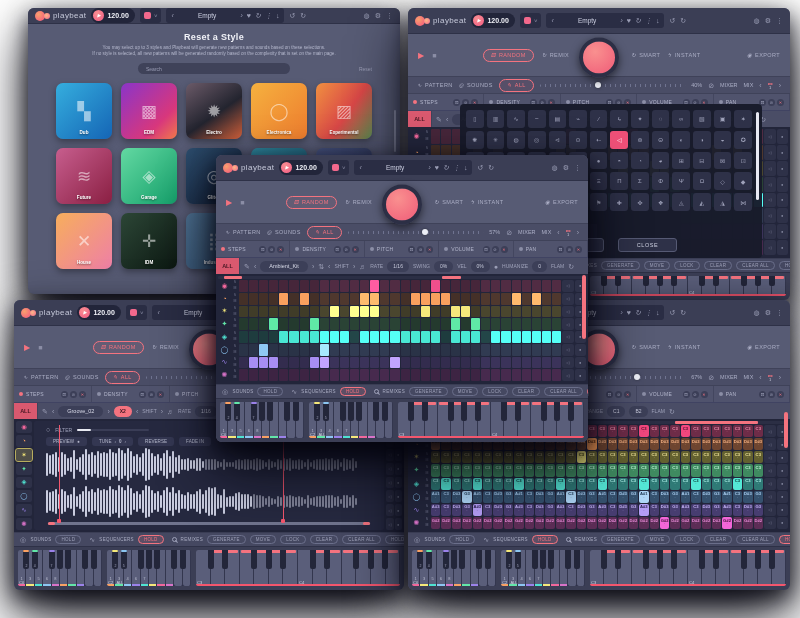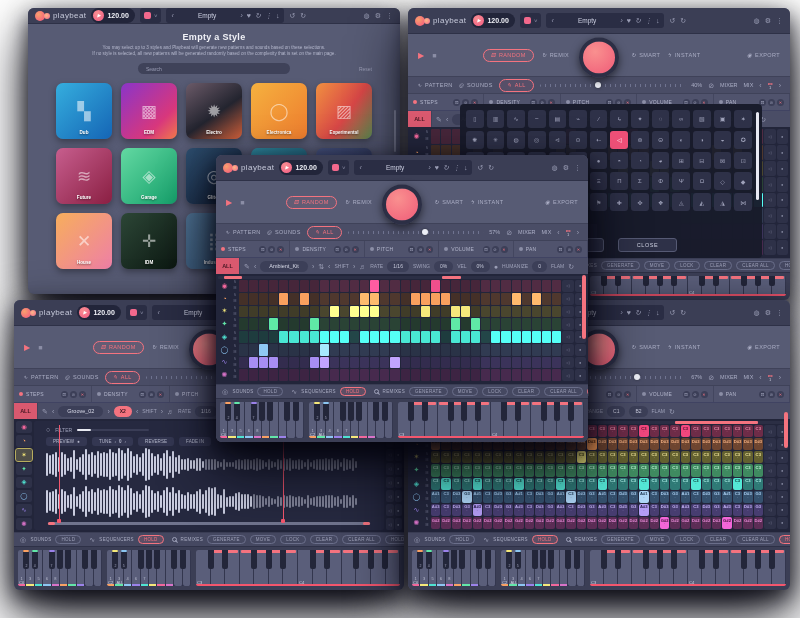--- a/index.html
+++ b/index.html
@@ -171,21 +171,21 @@
           </span>
           <span class="hico">↺</span>
           <span class="hico">↻</span>
           <span class="spacer"></span>
           <span class="hico">◍</span>
           <span class="hico">⚙</span>
           <span class="hico">⋮</span>
         </div>
       </div>
     <div class="sp-body">
-      <div class="sp-title">Empty a Style</div>
+      <div class="sp-title">Reset a Style</div>
       <div class="sp-desc">You may select up to 3 styles and Playbeat will generate new patterns and sounds based on these selections.</div>
       <div class="sp-desc" style="margin-top:0">If no style is selected, all new patterns will be generated randomly based on the complexity that is set on the main page.</div>
       <div class="sp-srow">
         <div class="sp-search">
             <span>Search</span>
           </div>
         <div class="sp-reset">Reset</div>
       </div>
       <div class="sp-tiles" id="tiles">
           <div class="tile" style="background: linear-gradient(135deg, rgb(53, 174, 222), rgb(21, 101, 181));">

